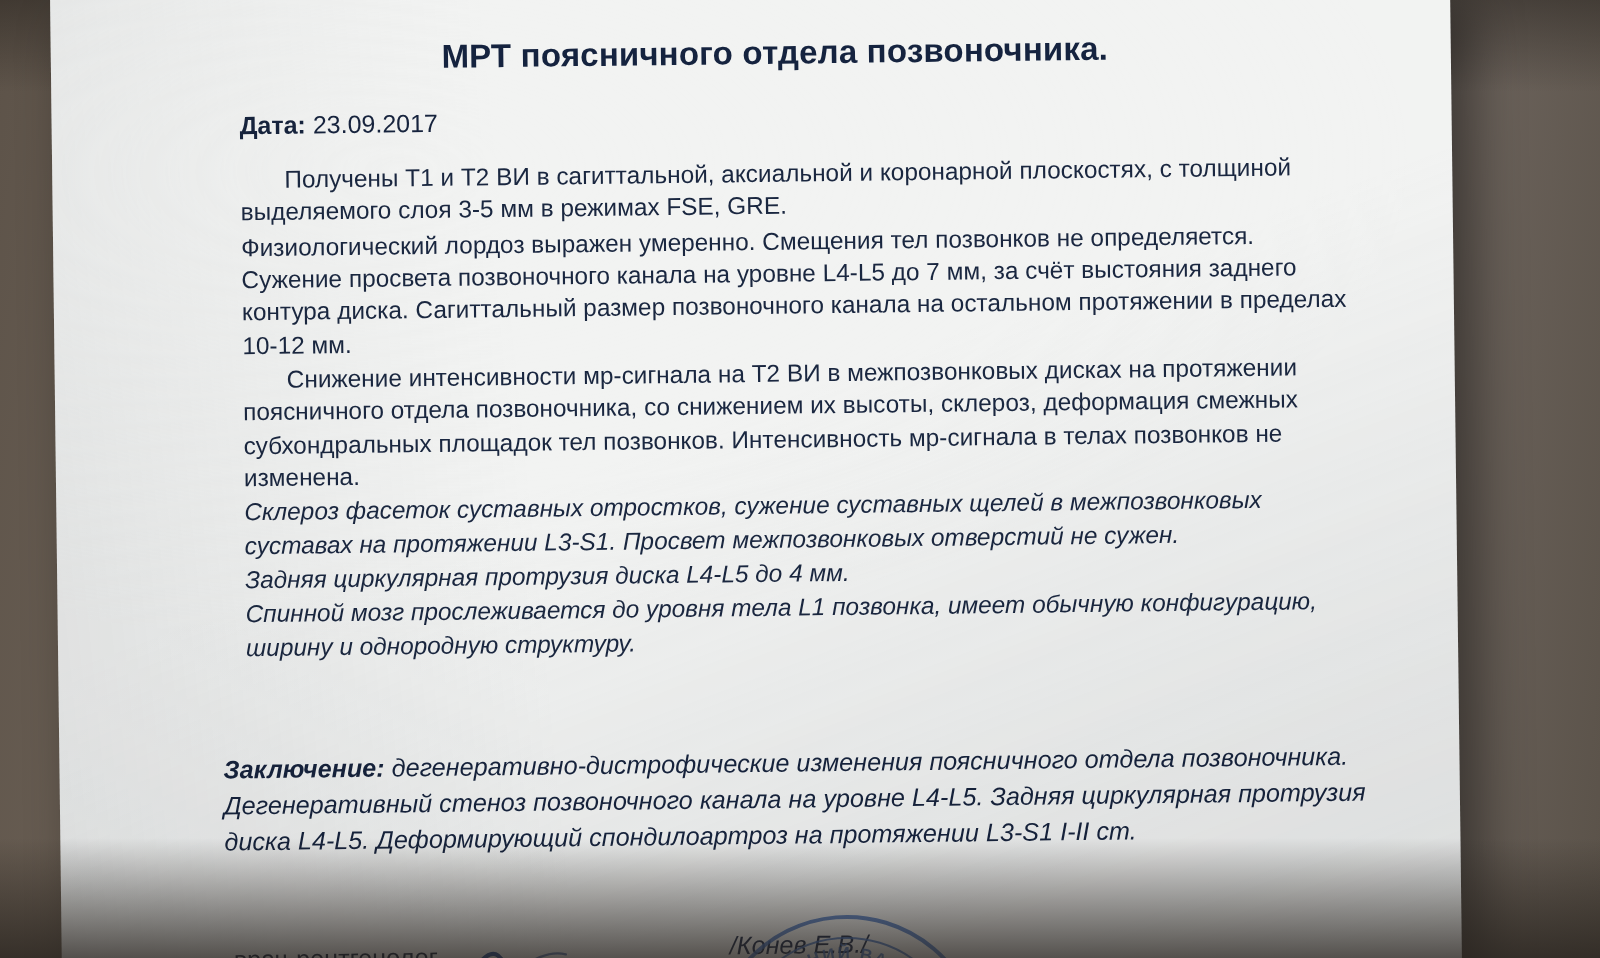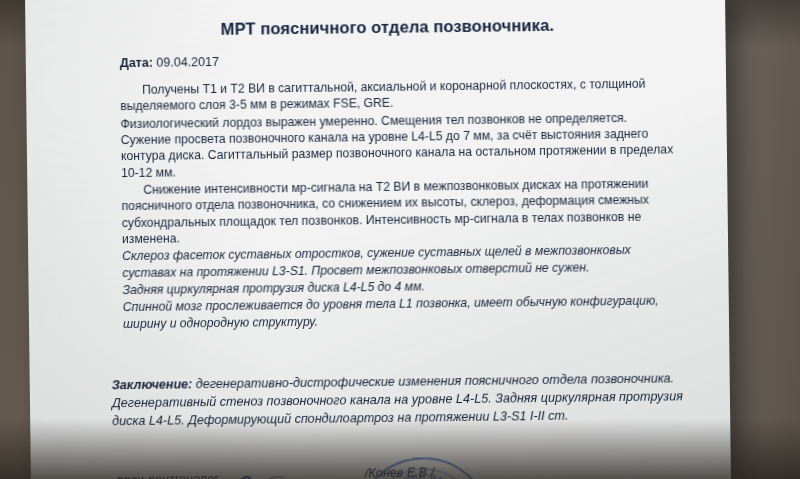--- a/index.html
+++ b/index.html
@@ -210,21 +210,21 @@
   <div class="wall-seam"></div>
   <div class="top-shadow"></div>
 
   <div class="paper">
     <div class="paper-inner">
 
       <div class="doc-title">МРТ поясничного отдела позвоночника.</div>
 
       <div class="date-line">
         <span class="lbl">Дата:</span>
-        <span>09.04.2017</span>
+        <span>23.09.2017</span>
       </div>
 
       <div class="body-block">
         <p class="para indent">Получены Т1 и Т2 ВИ в сагиттальной, аксиальной и коронарной плоскостях, с толщиной выделяемого слоя 3-5 мм в режимах FSE, GRE.</p>
         <p class="para">Физиологический лордоз выражен умеренно. Смещения тел позвонков не определяется. Сужение просвета позвоночного канала на уровне L4-L5 до 7 мм, за счёт выстояния заднего контура диска. Сагиттальный размер позвоночного канала на остальном протяжении в пределах 10-12 мм.</p>
         <p class="para indent">Снижение интенсивности мр-сигнала на Т2 ВИ в межпозвонковых дисках на протяжении поясничного отдела позвоночника, со снижением их высоты, склероз, деформация смежных субхондральных площадок тел позвонков. Интенсивность мр-сигнала в телах позвонков не изменена.</p>
         <p class="para italic">Склероз фасеток суставных отростков, сужение суставных щелей в межпозвонковых суставах на протяжении L3-S1. Просвет межпозвонковых отверстий не сужен.</p>
         <p class="para italic">Задняя циркулярная протрузия диска L4-L5 до 4 мм.</p>
         <p class="para italic">Спинной мозг прослеживается до уровня тела L1 позвонка, имеет обычную конфигурацию, ширину и однородную структуру.</p>
       </div>

